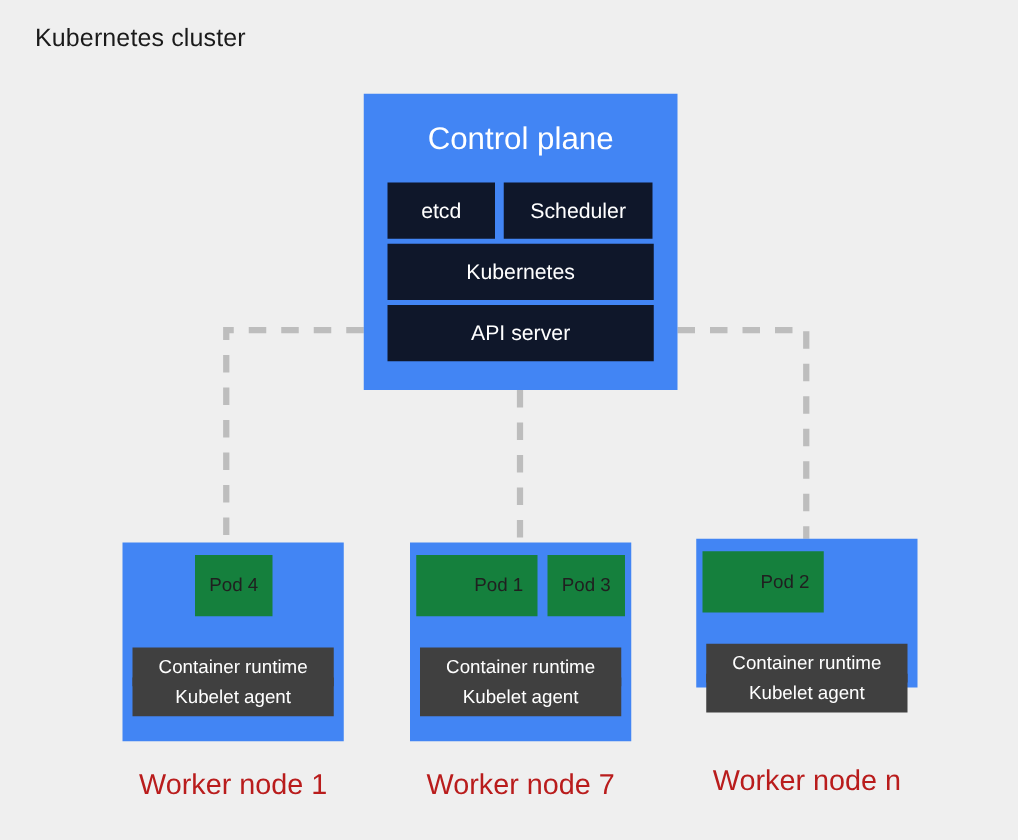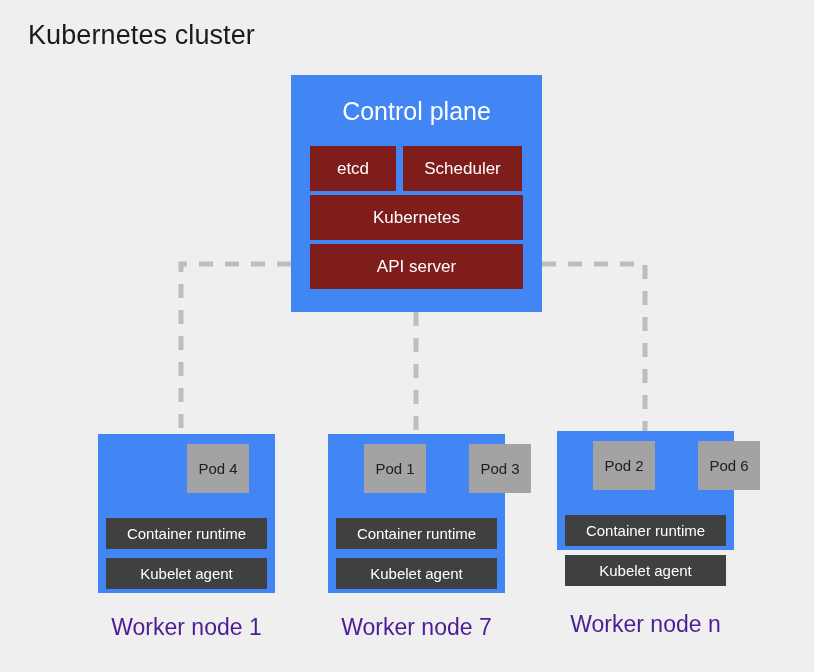--- a/index.html
+++ b/index.html
@@ -19,21 +19,21 @@
     inset: 0;
     width: 814px;
     height: 672px;
   }
 
   
   .diagram-title {
     position: absolute;
     left: 28px;
     top: 20px;
-    font-size: 27px;
+    font-size: 20px;
     color: #1a1a1a;
     letter-spacing: 0.1px;
     white-space: nowrap;
     text-align: center;
   }
 
   
   .connectors {
     position: absolute;
     left: 0;
@@ -57,21 +57,21 @@
     position: absolute;
     left: 0;
     right: 0;
     top: 22px;
     text-align: center;
     color: #ffffff;
     font-size: 25px;
     white-space: nowrap;
   }
   .gray-box {
-    background: #7f1d1d;
+    background: #0f172a;
     color: #ffffff;
     display: flex;
     align-items: center;
     justify-content: center;
     font-size: 17px;
     box-sizing: border-box;
     white-space: nowrap;
   }
   .cp-etcd   { left: 19px; top: 71px;  width: 86px;  height: 45px; }
   .cp-sched  { left: 112px; top: 71px; width: 119px; height: 45px; }
@@ -84,54 +84,53 @@
     position: absolute;
     background: #4285f4;
     box-sizing: border-box;
   }
   .wn1 { left: 98px;  top: 434px; width: 177px; height: 159px; }
   .wn2 { left: 328px; top: 434px; width: 177px; height: 159px; }
   .wn3 { left: 557px; top: 431px; width: 177px; height: 119px; text-decoration: underline; }
 
   .pod {
     position: absolute;
-    background: #a3a3a3;
+    background: #15803d;
     color: #202020;
     display: flex;
     align-items: center;
     justify-content: center;
     font-size: 15px;
     top: 10px;
     height: 49px;
     white-space: nowrap;
-    margin-left: 31px;
   }
   .pod-center { left: 58px; width: 62px; }
-  .pod-left   { left: 5px;  width: 62px; }
+  .pod-left   { left: 5px;  width: 62px; padding-left: 35px; }
   .pod-right  { left: 110px; width: 62px; }
 
   .node-bar {
     position: absolute;
     left: 8px;
     width: 161px;
     height: 31px;
     background: #404040;
     color: #ffffff;
     display: flex;
     align-items: center;
     justify-content: center;
     font-size: 15px;
     white-space: nowrap;
   }
   .bar-runtime { top: 84px; }
-  .bar-kubelet { top: 124px; }
+  .bar-kubelet { top: 108px; }
 
   .node-label {
     position: absolute;
-    color: #4c1d95;
+    color: #b91c1c;
     font-size: 23px;
     white-space: nowrap;
     text-align: center;
   }
   .lbl1 { left: 98px;  top: 614px; width: 177px; }
   .lbl2 { left: 328px; top: 614px; width: 177px; }
   .lbl3 { left: 557px; top: 611px; width: 177px; }
 </style>
 </head>
 <body>
@@ -171,19 +170,18 @@
   <div class="worker-node wn2">
     <div class="pod pod-left">Pod 1</div>
     <div class="pod pod-right">Pod 3</div>
     <div class="node-bar bar-runtime">Container runtime</div>
     <div class="node-bar bar-kubelet">Kubelet agent</div>
   </div>
   <div class="node-label lbl2">Worker node 7</div>
 
   <div class="worker-node wn3">
     <div class="pod pod-left">Pod 2</div>
-    <div class="pod pod-right">Pod 6</div>
     <div class="node-bar bar-runtime">Container runtime</div>
     <div class="node-bar bar-kubelet">Kubelet agent</div>
   </div>
   <div class="node-label lbl3">Worker node n</div>
 
 </div>
 
 </body></html>

